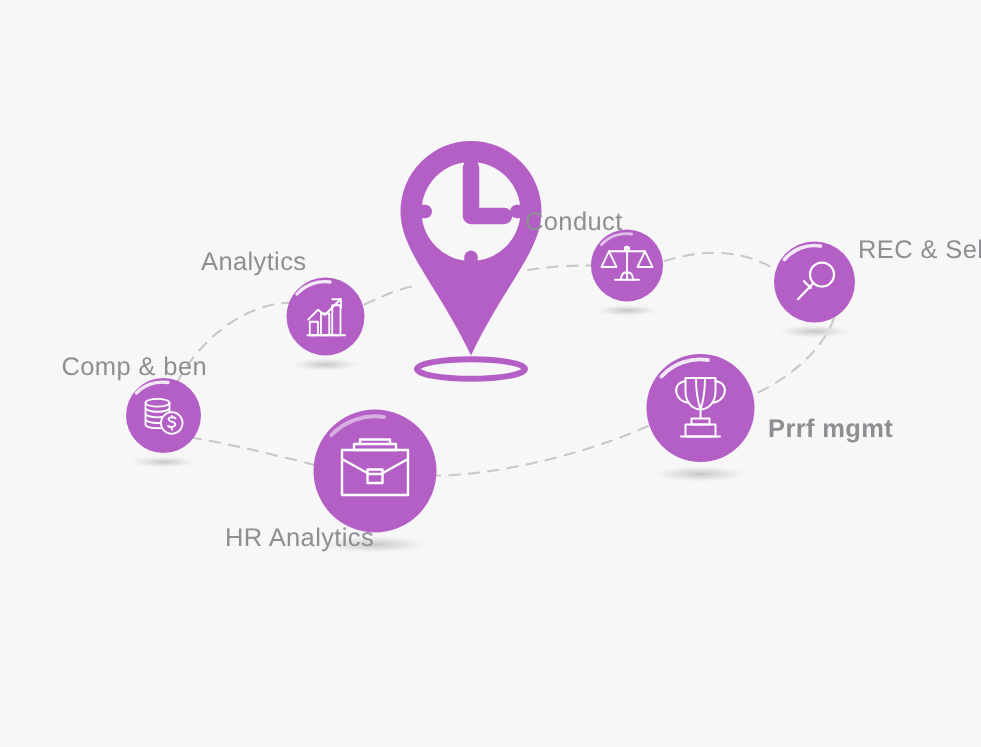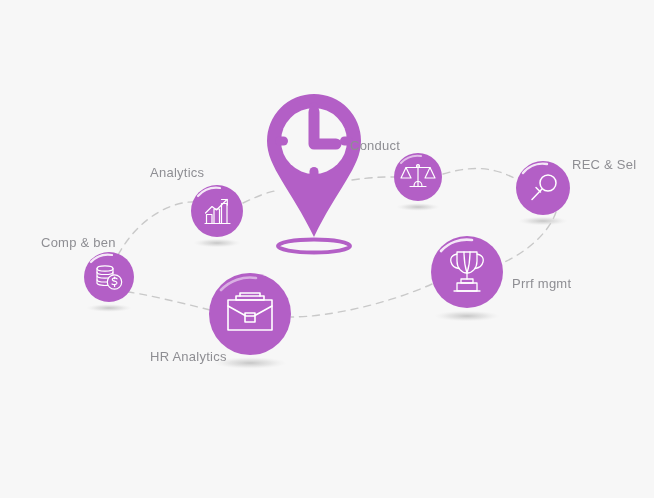--- a/index.html
+++ b/index.html
@@ -26,21 +26,21 @@
     position: absolute;
     left: 0;
     top: 0;
     width: 654px;
     height: 498px;
     display: block;
   }
   .node-label {
     position: absolute;
     color: #8e8e93;
-    font-size: 13px;
+    font-size: 17px;
     font-family: "Liberation Sans", sans-serif;
     letter-spacing: 0.25px;
     white-space: nowrap;
     line-height: 1;
     user-select: none;
   }
 </style>
 </head>
 <body>
 
@@ -201,19 +201,19 @@
         <path d="M 240 296 v -3 h 20 v 3"></path>
         <path d="M 236 300 h 28 v -4 h -28 z"></path>
         <rect x="228" y="300" width="44" height="30"></rect>
         <path d="M 228 306 L 246 316 h 8 L 272 306"></path>
         <rect x="245" y="313" width="10" height="9"></rect>
       </g>
     </g>
   </svg>
 
   <div class="node-label" style="left:25px; top:236px;margin-left:16px;">Comp &amp; ben</div>
-  <div class="node-label" style="left:150px; top:166px;">Analytics</div>
+  <div class="node-label" style="left:134px; top:166px;">Analytics</div>
   <div class="node-label" style="left:350px; top:139px;">Conduct</div>
   <div class="node-label" style="left:572px; top:158px;">REC &amp; Sel</div>
-  <div class="node-label" style="left:512px; top:277px;">Prrf mgmt</div>
+  <div class="node-label" style="left:512px; top:277px;font-weight:bold;">Prrf mgmt</div>
   <div class="node-label" style="left:150px; top:350px;">HR Analytics</div>
 
 </div>
 
 </body></html>

